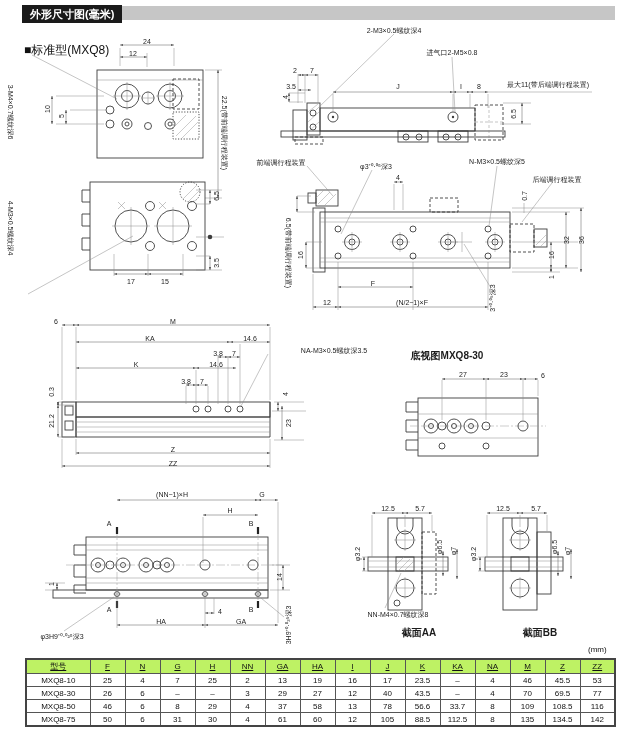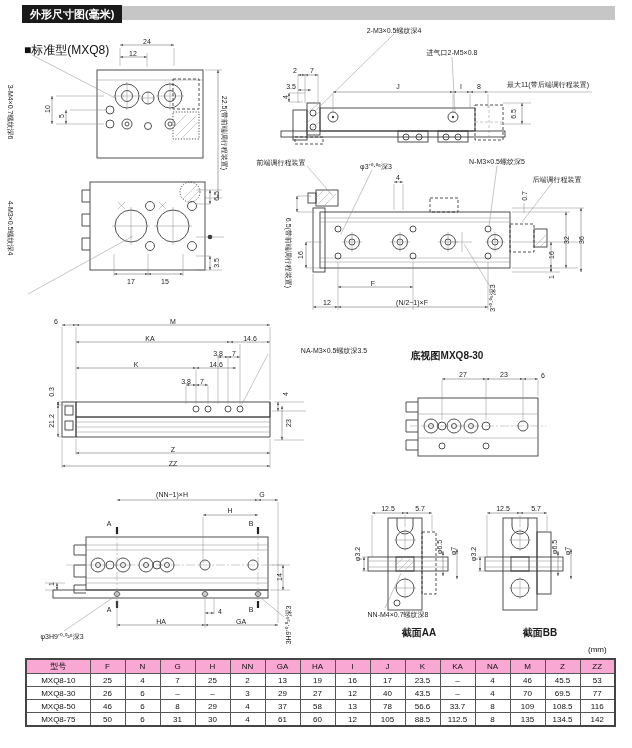--- a/index.html
+++ b/index.html
@@ -25,21 +25,21 @@
   svg .dot{stroke-dasharray:1.2 1.6;}
   svg .cl{stroke:#999;stroke-width:.5;fill:none;stroke-dasharray:9 2 2 2;}
   svg .hatch{stroke:#9a9a9a;stroke-width:.5;}
   svg .fillk{fill:#3d3d3d;stroke:none;}
   svg .tick{stroke:#222;stroke-width:2.2;}
   
   #dimtable{position:absolute;left:25px;top:658px;width:591px;border-collapse:collapse;
             font-size:8px;color:#111;table-layout:fixed;}
   #dimtable th,#dimtable td{border:1px solid #555;text-align:center;padding:1px 0;
             height:10px;overflow:hidden;white-space:nowrap;}
-  #dimtable th{background:#f9a8d4;font-weight:normal;}
+  #dimtable th{background:#bef264;font-weight:normal;text-decoration:underline;}
   #dimtable{border:2px solid #444;}
   #dimtable col.model{width:64px;}
 </style>
 </head>
 <body>
 
 <div id="page">
 
   <div id="hdr">
     <div class="black">外形尺寸图(毫米)</div>

